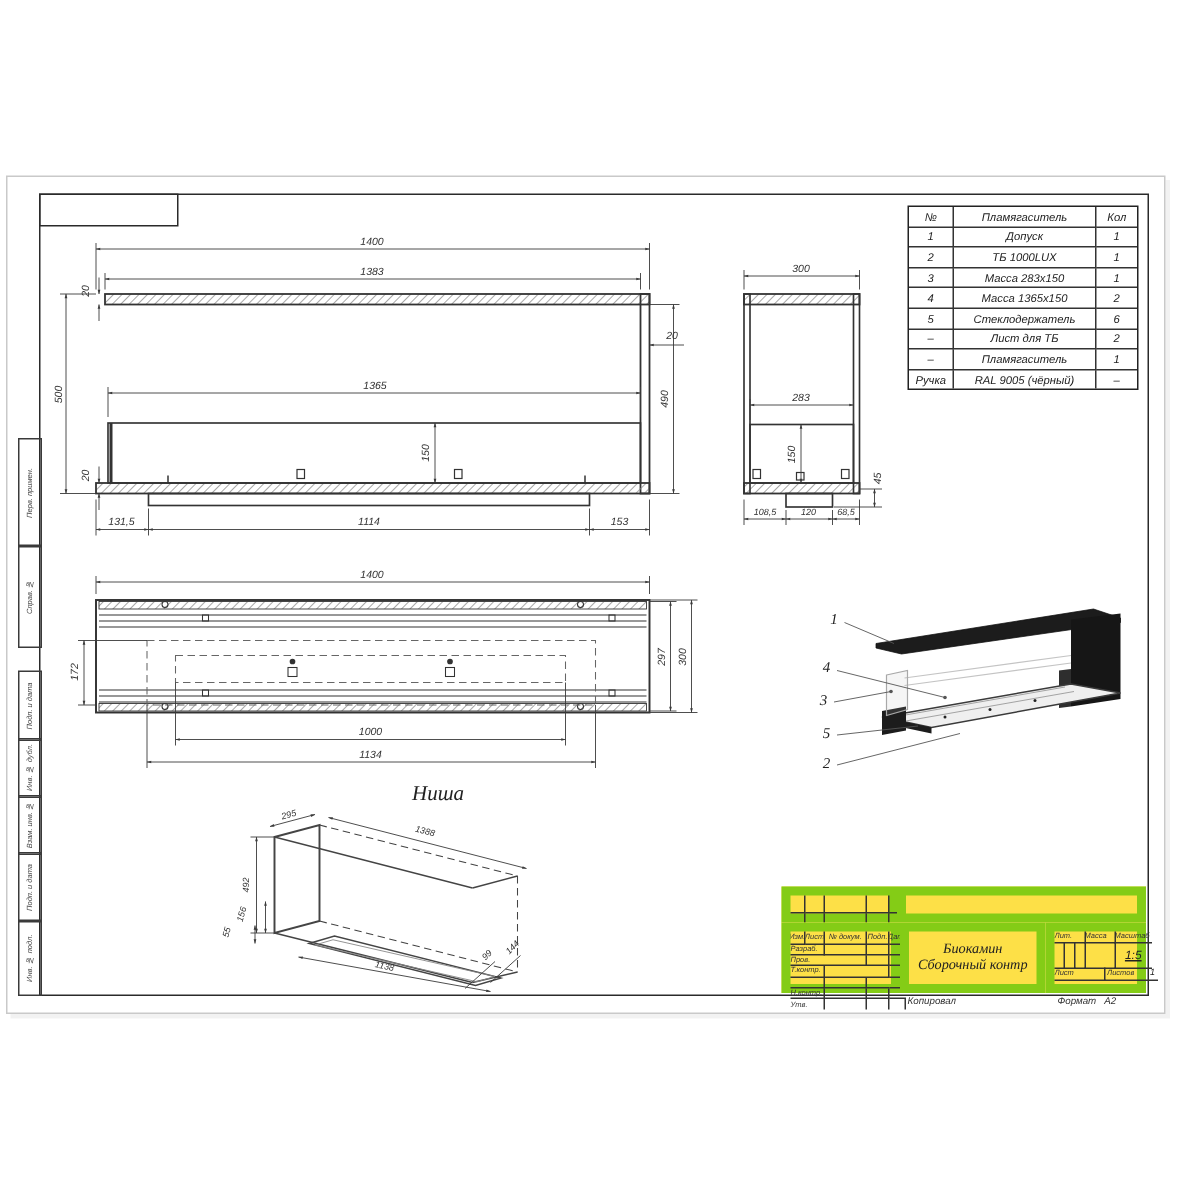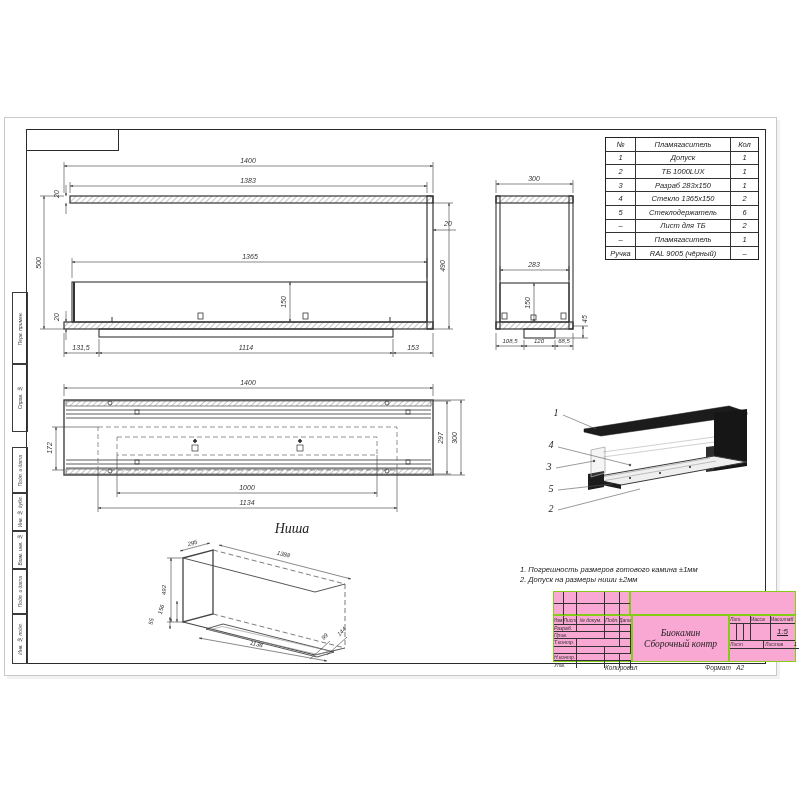--- a/index.html
+++ b/index.html
@@ -19,21 +19,21 @@
   
   #parts-table{position:absolute;left:605px;top:137px;width:152px;border:1.5px solid #222;
     display:grid;grid-template-columns:30px 95px 27px;background:#fff;}
   #parts-table .c{border-right:0.8px solid #333;border-bottom:0.8px solid #333;height:12.6px;
     display:flex;align-items:center;justify-content:center;font:italic 7.5px "Liberation Sans",sans-serif;color:#222;overflow:hidden;white-space:nowrap;}
   #parts-table .c:nth-child(3n){border-right:none;}
   #parts-table .c.last{border-bottom:none;}
   
   #notes{position:absolute;left:520px;top:565px;width:235px;font:italic 7.5px "Liberation Sans",sans-serif;color:#222;line-height:10px;}
   
-  .tbx{position:absolute;border:1px solid #84cc16;box-sizing:border-box;background:#f9a8d4;margin-left:32px;}
+  .tbx{position:absolute;border:6px solid #84cc16;box-sizing:border-box;background:#fde047;}
   .tb-lbl{font:italic 5px "Liberation Sans",sans-serif;color:#333;white-space:nowrap;overflow:hidden;}
   #tb-left{display:grid;grid-template-columns:10px 13px 28px 15px 11px;}
   #tb-left .tc{border-right:0.7px solid #333;border-bottom:0.7px solid #333;height:7.5px;display:flex;align-items:center;justify-content:center;overflow:hidden;}
   #tb-left .tc.r{height:6.4px;}
   #tb-left .tc:nth-child(5n){border-right:none;}
   #tb-left .sp2{grid-column:1 / span 2;}
   #tb-title{display:flex;flex-direction:column;align-items:center;justify-content:center;
     font:italic 9.5px "Liberation Serif",serif;color:#222;line-height:11px;}
   #tb-extra{display:grid;grid-template-columns:10px 13px 28px 15px 11px;}
   #tb-extra .tc{border-right:0.7px solid #333;border-bottom:0.7px solid #333;height:11px;}
@@ -308,48 +308,44 @@
 
     <div class="c">1</div>
     <div class="c">Допуск</div>
     <div class="c">1</div>
 
     <div class="c">2</div>
     <div class="c">ТБ 1000LUX</div>
     <div class="c">1</div>
 
     <div class="c">3</div>
-    <div class="c">Разраб 283х150</div>
+    <div class="c">Масса 283х150</div>
     <div class="c">1</div>
 
     <div class="c">4</div>
-    <div class="c">Стекло 1365х150</div>
+    <div class="c">Масса 1365х150</div>
     <div class="c">2</div>
 
     <div class="c">5</div>
     <div class="c">Стеклодержатель</div>
     <div class="c">6</div>
 
     <div class="c">–</div>
     <div class="c">Лист для ТБ</div>
     <div class="c">2</div>
 
     <div class="c">–</div>
     <div class="c">Пламягаситель</div>
     <div class="c">1</div>
 
     <div class="c last">Ручка</div>
     <div class="c last">RAL 9005 (чёрный)</div>
     <div class="c last">–</div>
   </div>
 
-  <div id="notes">
-    <div>1. Погрешность размеров готового камина ±1мм</div>
-    <div>2. Допуск на размеры ниши ±2мм</div>
-  </div>
 
   <div class="tbx" id="tb-extra" style="left:521px;top:591px;width:77px;height:24px;">
     <div class="tc"></div>
       <div class="tc"></div>
       <div class="tc"></div>
       <div class="tc"></div>
       <div class="tc"></div>
     <div class="tc b"></div>
       <div class="tc b"></div>
       <div class="tc b"></div>

